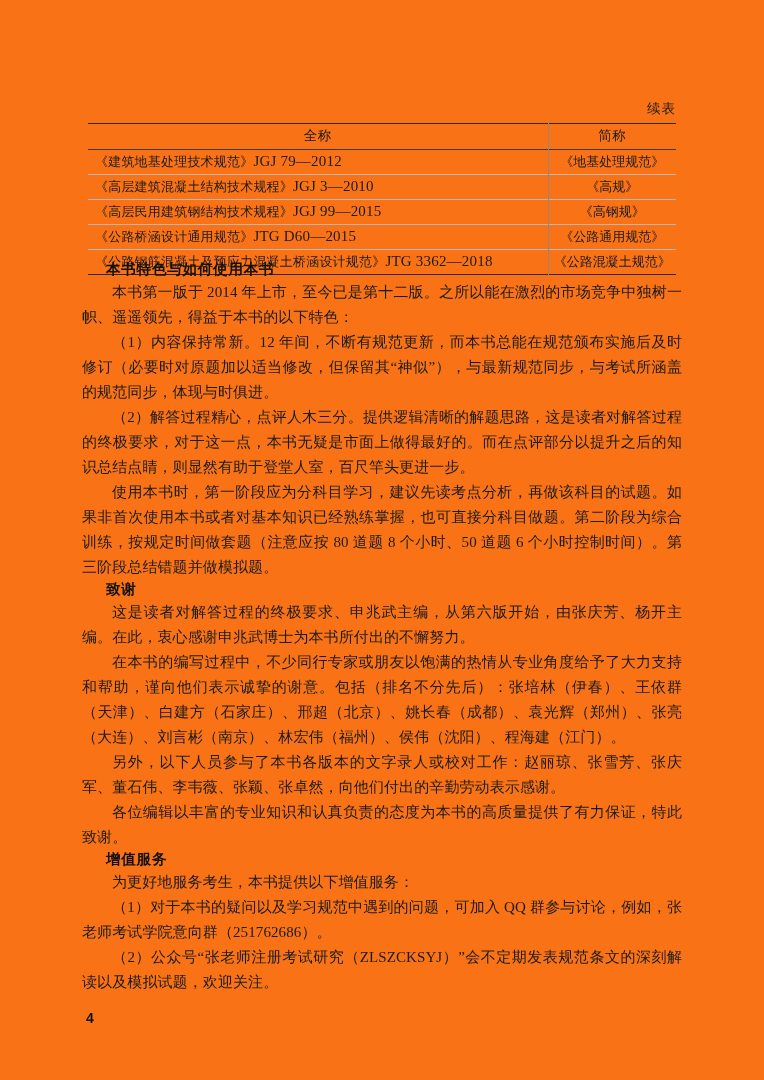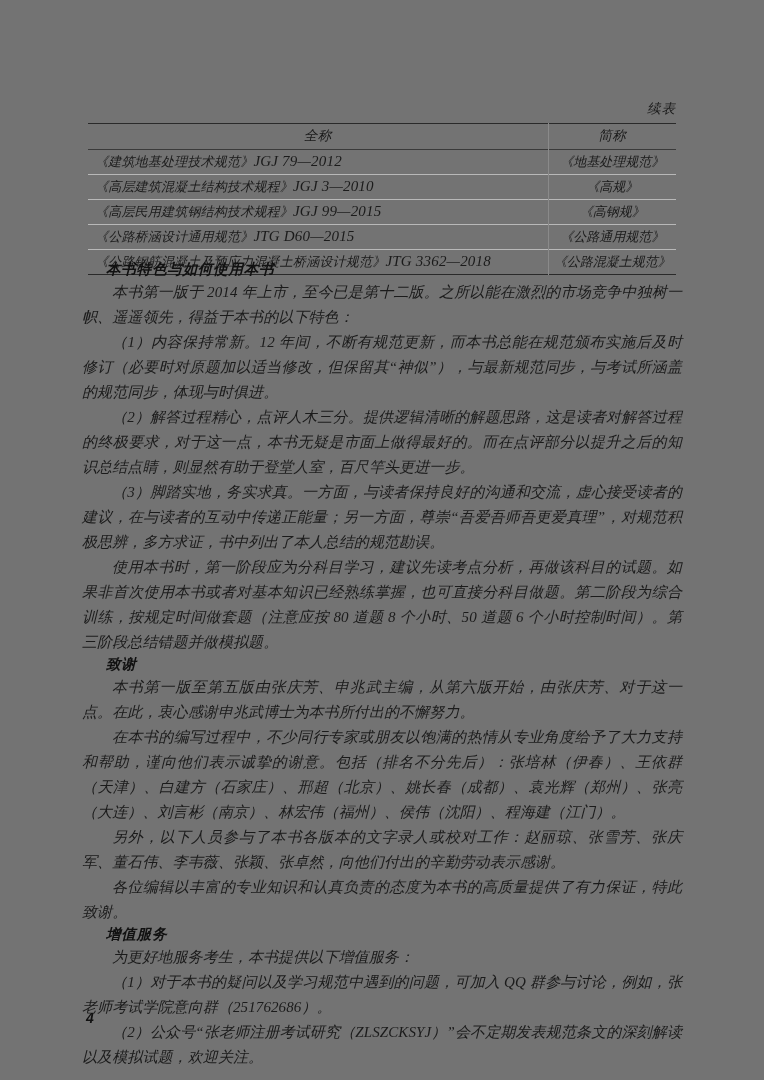--- a/index.html
+++ b/index.html
@@ -4,25 +4,24 @@
 <style>
   html, body {
     margin: 0;
     padding: 0;
     background: #ffffff;
   }
   .page {
     position: relative;
     width: 764px;
     height: 1080px;
-    background: #737373;
+    background: #f97316;
     font-family: "Liberation Serif", "DejaVu Serif", serif;
     color: #1b1b1b;
     overflow: hidden;
-    font-style: italic;
   }
 
   
   .cont-label {
     position: absolute;
     left: 88px;
     top: 100px;
     width: 588px;
     text-align: right;
     font-size: 13.5px;
@@ -168,25 +167,24 @@
       </tbody>
     </table>
   </div>
 
   <div class="body">
 
     <h2 class="h-sub">本书特色与如何使用本书</h2>
     <p class="para">本书第一版于 2014 年上市，至今已是第十二版。之所以能在激烈的市场竞争中独树一帜、遥遥领先，得益于本书的以下特色：</p>
     <p class="para">（1）内容保持常新。12 年间，不断有规范更新，而本书总能在规范颁布实施后及时修订（必要时对原题加以适当修改，但保留其“神似”），与最新规范同步，与考试所涵盖的规范同步，体现与时俱进。</p>
     <p class="para">（2）解答过程精心，点评人木三分。提供逻辑清晰的解题思路，这是读者对解答过程的终极要求，对于这一点，本书无疑是市面上做得最好的。而在点评部分以提升之后的知识总结点睛，则显然有助于登堂人室，百尺竿头更进一步。</p>
-    <p class="para">（3）脚踏实地，务实求真。一方面，与读者保持良好的沟通和交流，虚心接受读者的建议，在与读者的互动中传递正能量；另一方面，尊崇“吾爱吾师吾更爱真理”，对规范积极思辨，多方求证，书中列出了本人总结的规范勘误。</p>
     <p class="para">使用本书时，第一阶段应为分科目学习，建议先读考点分析，再做该科目的试题。如果非首次使用本书或者对基本知识已经熟练掌握，也可直接分科目做题。第二阶段为综合训练，按规定时间做套题（注意应按 80 道题 8 个小时、50 道题 6 个小时控制时间）。第三阶段总结错题并做模拟题。</p>
 
     <h2 class="h-sub spaced">致谢</h2>
-    <p class="para">本书第一版至第五版由张庆芳、申兆武主编，从第六版开始，由张庆芳、对于这一点。在此，衷心感谢申兆武博士为本书所付出的不懈努力。</p>
+    <p class="para">这是读者对解答过程的终极要求、申兆武主编，从第六版开始，由张庆芳、杨开主编。在此，衷心感谢申兆武博士为本书所付出的不懈努力。</p>
     <p class="para">在本书的编写过程中，不少同行专家或朋友以饱满的热情从专业角度给予了大力支持和帮助，谨向他们表示诚挚的谢意。包括（排名不分先后）：张培林（伊春）、王依群（天津）、白建方（石家庄）、邢超（北京）、姚长春（成都）、袁光辉（郑州）、张亮（大连）、刘言彬（南京）、林宏伟（福州）、侯伟（沈阳）、程海建（江门）。</p>
     <p class="para">另外，以下人员参与了本书各版本的文字录人或校对工作：赵丽琼、张雪芳、张庆军、董石伟、李韦薇、张颖、张卓然，向他们付出的辛勤劳动表示感谢。</p>
     <p class="para">各位编辑以丰富的专业知识和认真负责的态度为本书的高质量提供了有力保证，特此致谢。</p>
 
     <h2 class="h-sub spaced">增值服务</h2>
     <p class="para">为更好地服务考生，本书提供以下增值服务：</p>
     <p class="para">（1）对于本书的疑问以及学习规范中遇到的问题，可加入 QQ 群参与讨论，例如，张老师考试学院意向群（251762686）。</p>
     <p class="para">（2）公众号“张老师注册考试研究（ZLSZCKSYJ）”会不定期发表规范条文的深刻解读以及模拟试题，欢迎关注。</p>
 
   </div>

